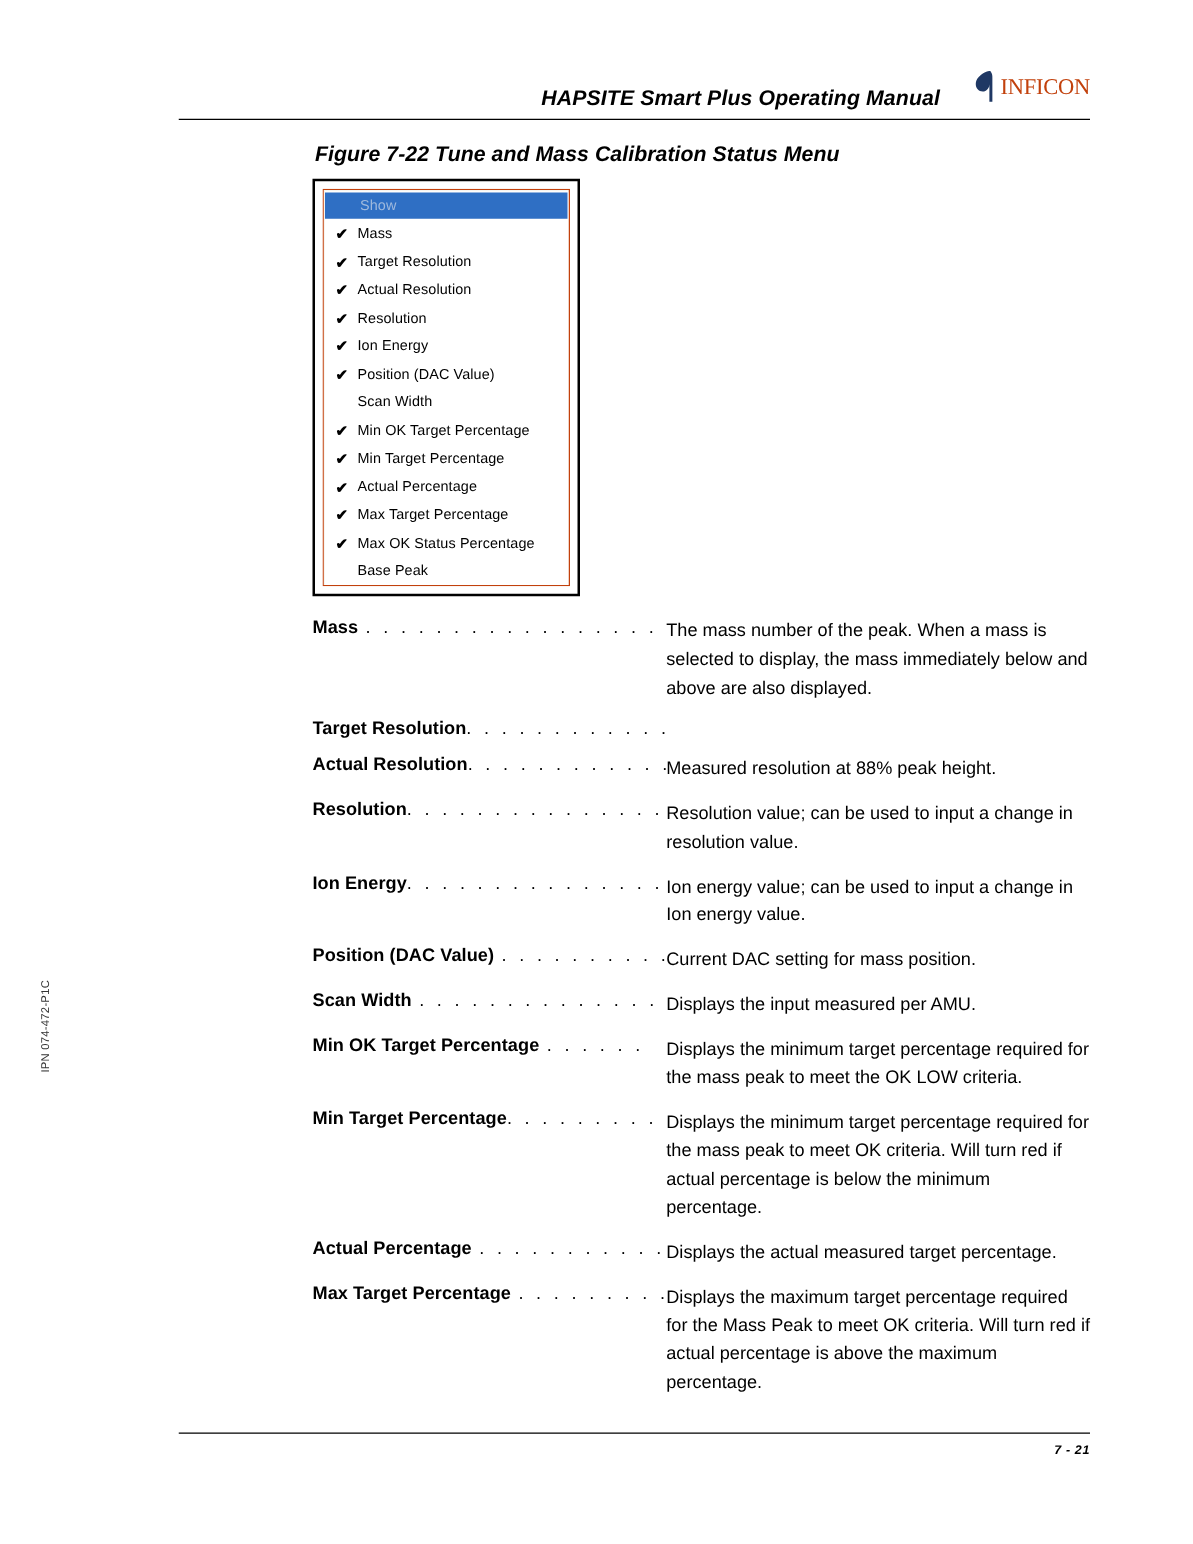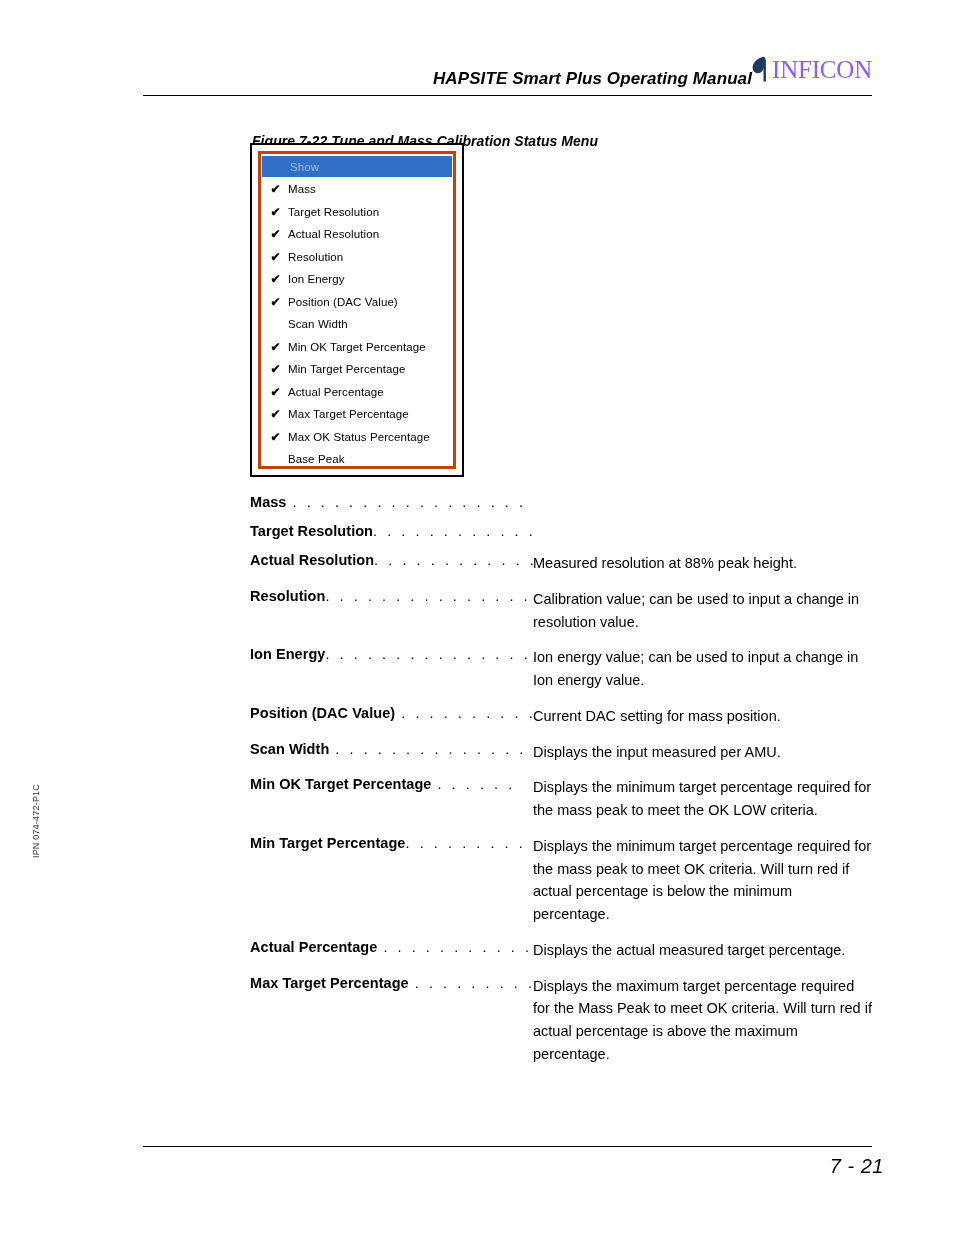--- a/index.html
+++ b/index.html
@@ -42,24 +42,24 @@
     align-items: center;
     gap: 3px;
   }
   .logo-mark {
     width: 17px;
     height: 26px;
     position: relative;
   }
   .logo-text {
     font-family: "Liberation Serif", serif;
-    font-size: 25px;
+    font-size: 18px;
     font-weight: normal;
     letter-spacing: -0.2px;
-    color: #8b5cf6;
+    color: #c2410c;
     line-height: 1;
   }
   .rule {
     position: absolute;
     left: 143px;
     width: 729px;
     height: 0;
     border-top: 1.6px solid #000;
   }
   .rule-top  { top: 95px; }
@@ -77,22 +77,22 @@
     font-size: 9px;
     letter-spacing: 0.2px;
     color: #333;
     white-space: nowrap;
   }
 
   
   .figure-caption {
     position: absolute;
     left: 252px;
-    top: 133px;
-    font-size: 14px;
+    top: 114px;
+    font-size: 17px;
     font-style: italic;
     font-weight: bold;
     letter-spacing: 0.05px;
     white-space: nowrap;
   }
 
   .menu-frame {
     position: absolute;
     left: 250px;
     top: 143px;
@@ -101,21 +101,21 @@
     border: 2px solid #000000;
     background: #ffffff;
     box-sizing: border-box;
     padding: 6px;
   }
   .menu-panel {
     width: 100%;
     height: 100%;
     box-sizing: border-box;
     background: #ffffff;
-    border: 3px solid #c2410c;
+    border: 1px solid #c2410c;
     outline: 1px solid #ffffff;
     box-shadow: inset 1px 1px 0 #f6f5f1;
     padding: 2px 0 4px 0;
   }
   .menu-item {
     position: relative;
     height: 22.5px;
     display: flex;
     align-items: center;
     font-size: 11.5px;
@@ -183,24 +183,24 @@
     flex: 1 1 auto;
     font-size: 14.5px;
     line-height: 1.57;
     letter-spacing: 0.01px;
     padding-left: 0px;
   }
 
   
   .page-number {
     position: absolute;
-    right: 70px;
+    right: 82px;
     top: 1155px;
-    font-size: 20px;
-    font-weight: normal;
+    font-size: 10px;
+    font-weight: bold;
     font-style: italic;
     letter-spacing: 0.5px;
   }
 </style>
 </head>
 <body>
 
 <div class="page-header">
   <div class="header-title">HAPSITE Smart Plus Operating Manual</div>
   <div class="logo">
@@ -280,20 +280,21 @@
     </div>
 </div>
 
 <div class="defs" id="defs-container">
     <div class="def-row">
       <div class="def-term-cell">
         <span class="def-term">Mass</span>
         <span class="def-gap wide"></span>
         <span class="def-leader">. . . . . . . . . . . . . . . . . . . . . . .</span>
       </div>
+      <div class="def-desc">The mass number of the peak. When a mass is selected to display, the mass immediately below and above are also displayed.</div>
     </div>
     <div class="def-row">
       <div class="def-term-cell">
         <span class="def-term">Target Resolution</span>
         <span class="def-gap"></span>
         <span class="def-leader">. . . . . . . . . . . . . .</span>
       </div>
     </div>
     <div class="def-row">
       <div class="def-term-cell">
@@ -302,21 +303,21 @@
         <span class="def-leader">. . . . . . . . . . . . . .</span>
       </div>
       <div class="def-desc">Measured resolution at 88% peak height.</div>
     </div>
     <div class="def-row">
       <div class="def-term-cell">
         <span class="def-term">Resolution</span>
         <span class="def-gap"></span>
         <span class="def-leader">. . . . . . . . . . . . . . . . . . .</span>
       </div>
-      <div class="def-desc">Calibration value; can be used to input a change in resolution value.</div>
+      <div class="def-desc">Resolution value; can be used to input a change in resolution value.</div>
     </div>
     <div class="def-row">
       <div class="def-term-cell">
         <span class="def-term">Ion Energy</span>
         <span class="def-gap"></span>
         <span class="def-leader">. . . . . . . . . . . . . . . . . . .</span>
       </div>
       <div class="def-desc">Ion energy value; can be used to input a change in Ion energy value.</div>
     </div>
     <div class="def-row">

